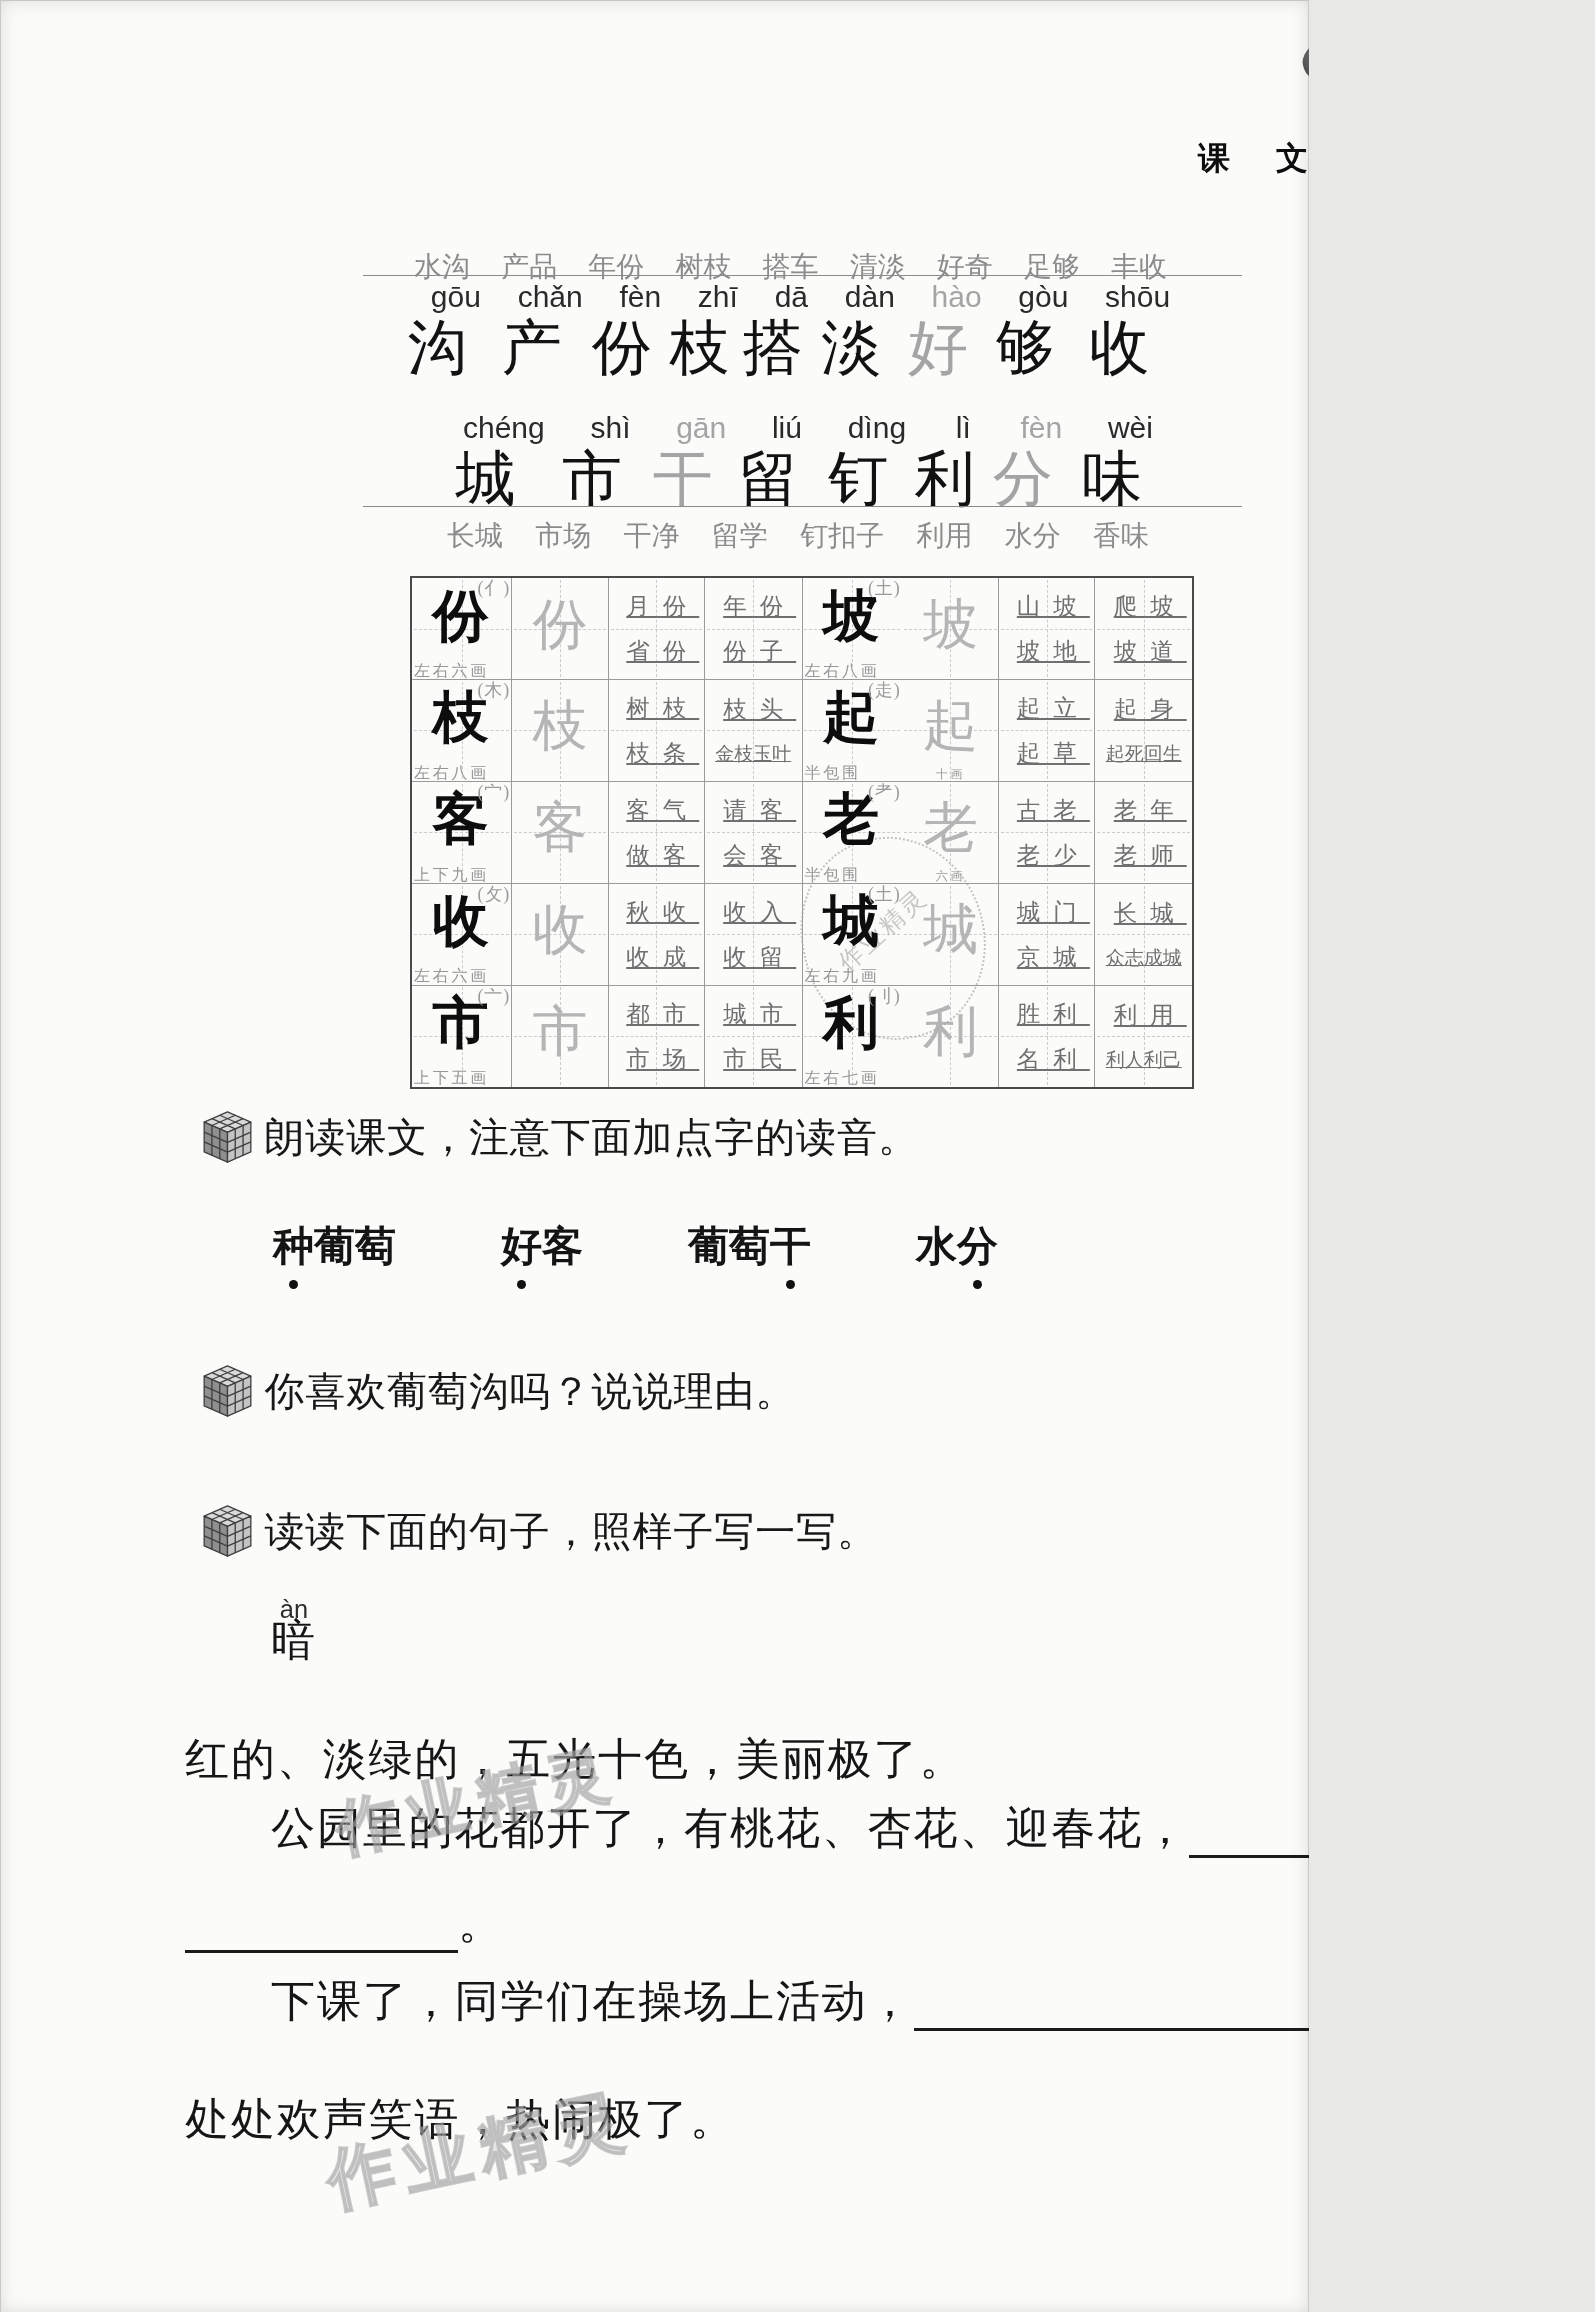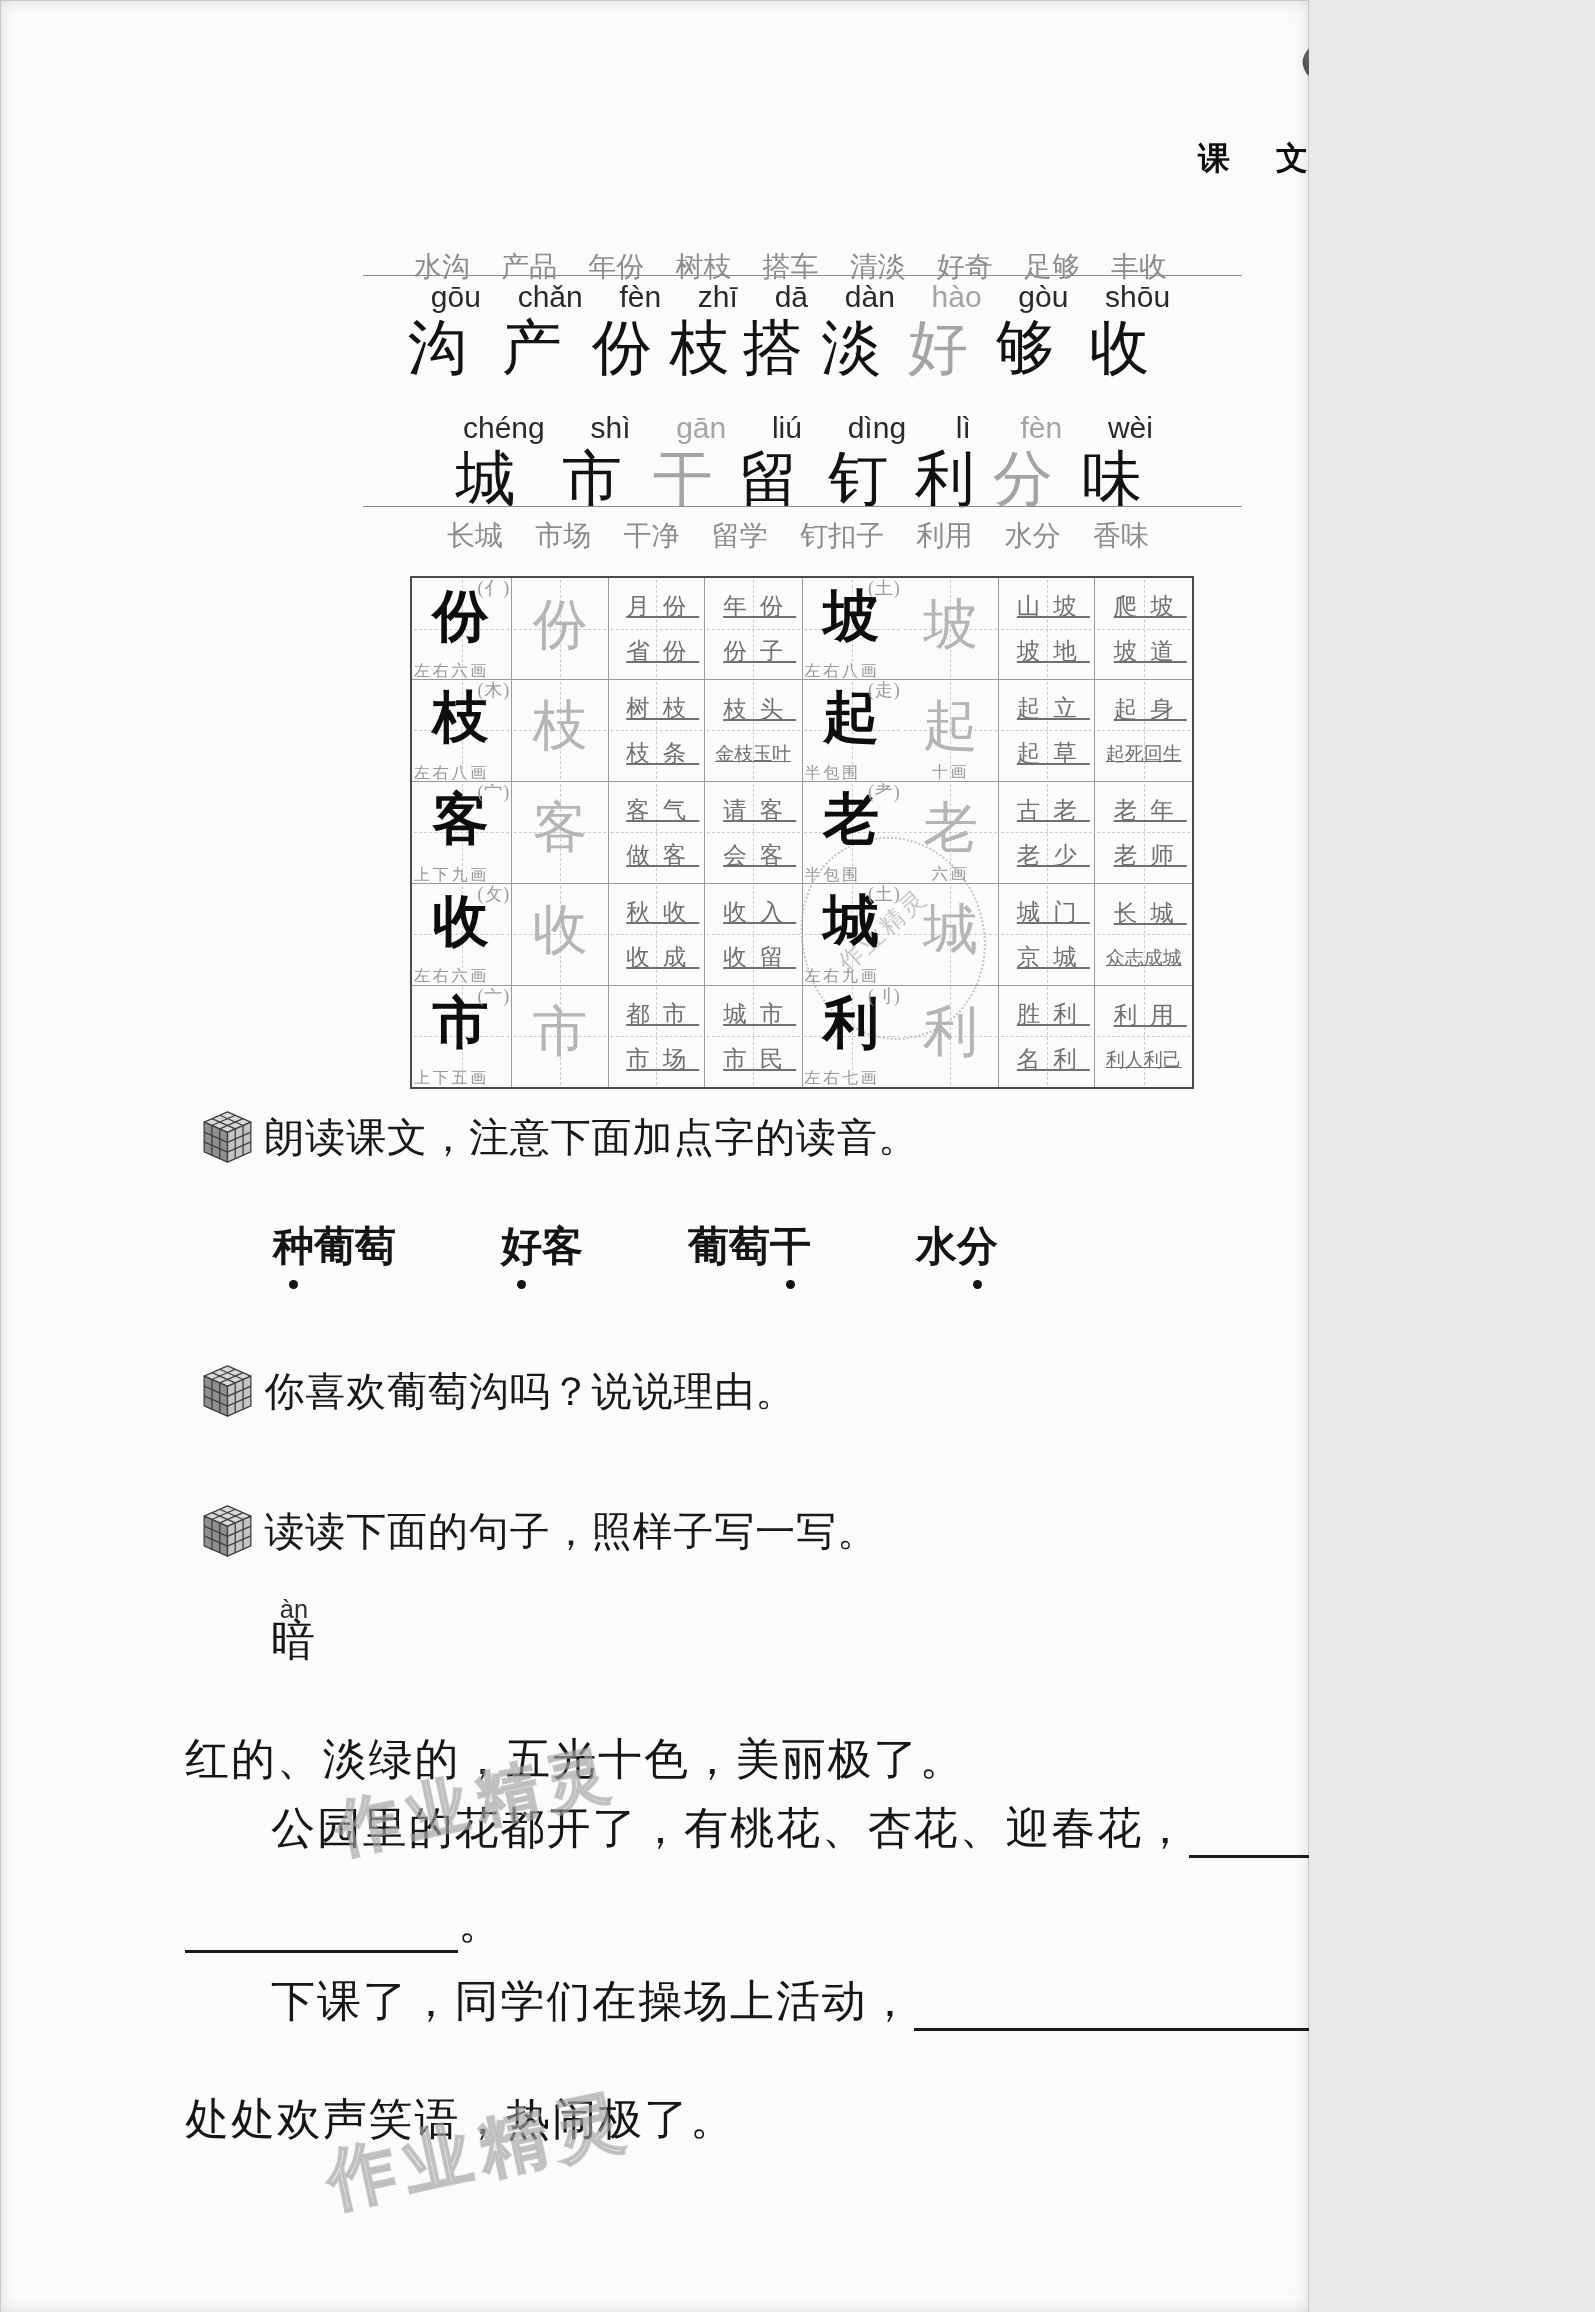--- a/index.html
+++ b/index.html
@@ -39,21 +39,21 @@
               grid-auto-rows:101px;gap:0.9px;background:#9a9a9a;border:2.8px solid #4a4a4a;}
   .cell{position:relative;background:#fbfbf9;overflow:visible;}
   .gh{position:absolute;left:1.9px;right:1.9px;top:50%;border-top:0.9px dashed #cccccc;}
   .gv{position:absolute;top:1.9px;bottom:1.9px;left:50%;border-left:0.9px dashed #cccccc;}
   .radical{position:absolute;top:-1.9px;right:0.9px;font-size:18px;color:#9b9b9b;letter-spacing:0.9px;z-index:2;}
   .bigchar{position:absolute;left:50%;top:7.5px;transform:translateX(-52%);font-size:56px;line-height:60px;
            color:#0d0d0d;font-weight:600;z-index:1;}
   .struct{position:absolute;bottom:-2.8px;left:1.9px;font-size:16px;color:#979797;letter-spacing:2.8px;
           white-space:nowrap;background:transparent;z-index:2;}
   .practice-char{position:absolute;left:50%;top:50%;transform:translate(-50%,-55%);font-size:55px;color:#b5b5b5;}
-  .stroke-label{position:absolute;bottom:-1.9px;left:50%;transform:translateX(-50%);font-size:16px;
+  .stroke-label{position:absolute;bottom:-1.9px;left:50%;transform:translateX(-50%);font-size:12px;
                 color:#979797;letter-spacing:2.8px;white-space:nowrap;z-index:2;}
   .word-cell{display:flex;flex-direction:column;justify-content:space-around;align-items:center;padding:5.6px 0;}
   .wline{font-size:23.5px;color:#707070;white-space:nowrap;z-index:1;text-decoration:underline;}
   .wline.w2{letter-spacing:13px;margin-right:-13px;}
   .wline.w4{font-size:19px;letter-spacing:0;}
   .stamp{position:absolute;left:802px;top:836px;width:179px;height:200px;border:2.8px dotted #ababab;
          border-radius:48% 52% 50% 50%;transform:rotate(-12deg);opacity:.7;}
   .stamp span{position:absolute;top:73px;left:26px;font-size:24.5px;color:#b0b0b0;transform:rotate(-30deg);letter-spacing:2.8px;}
   
   .ex{position:absolute;left:200px;display:flex;align-items:flex-start;gap:9.4px;white-space:nowrap;}

